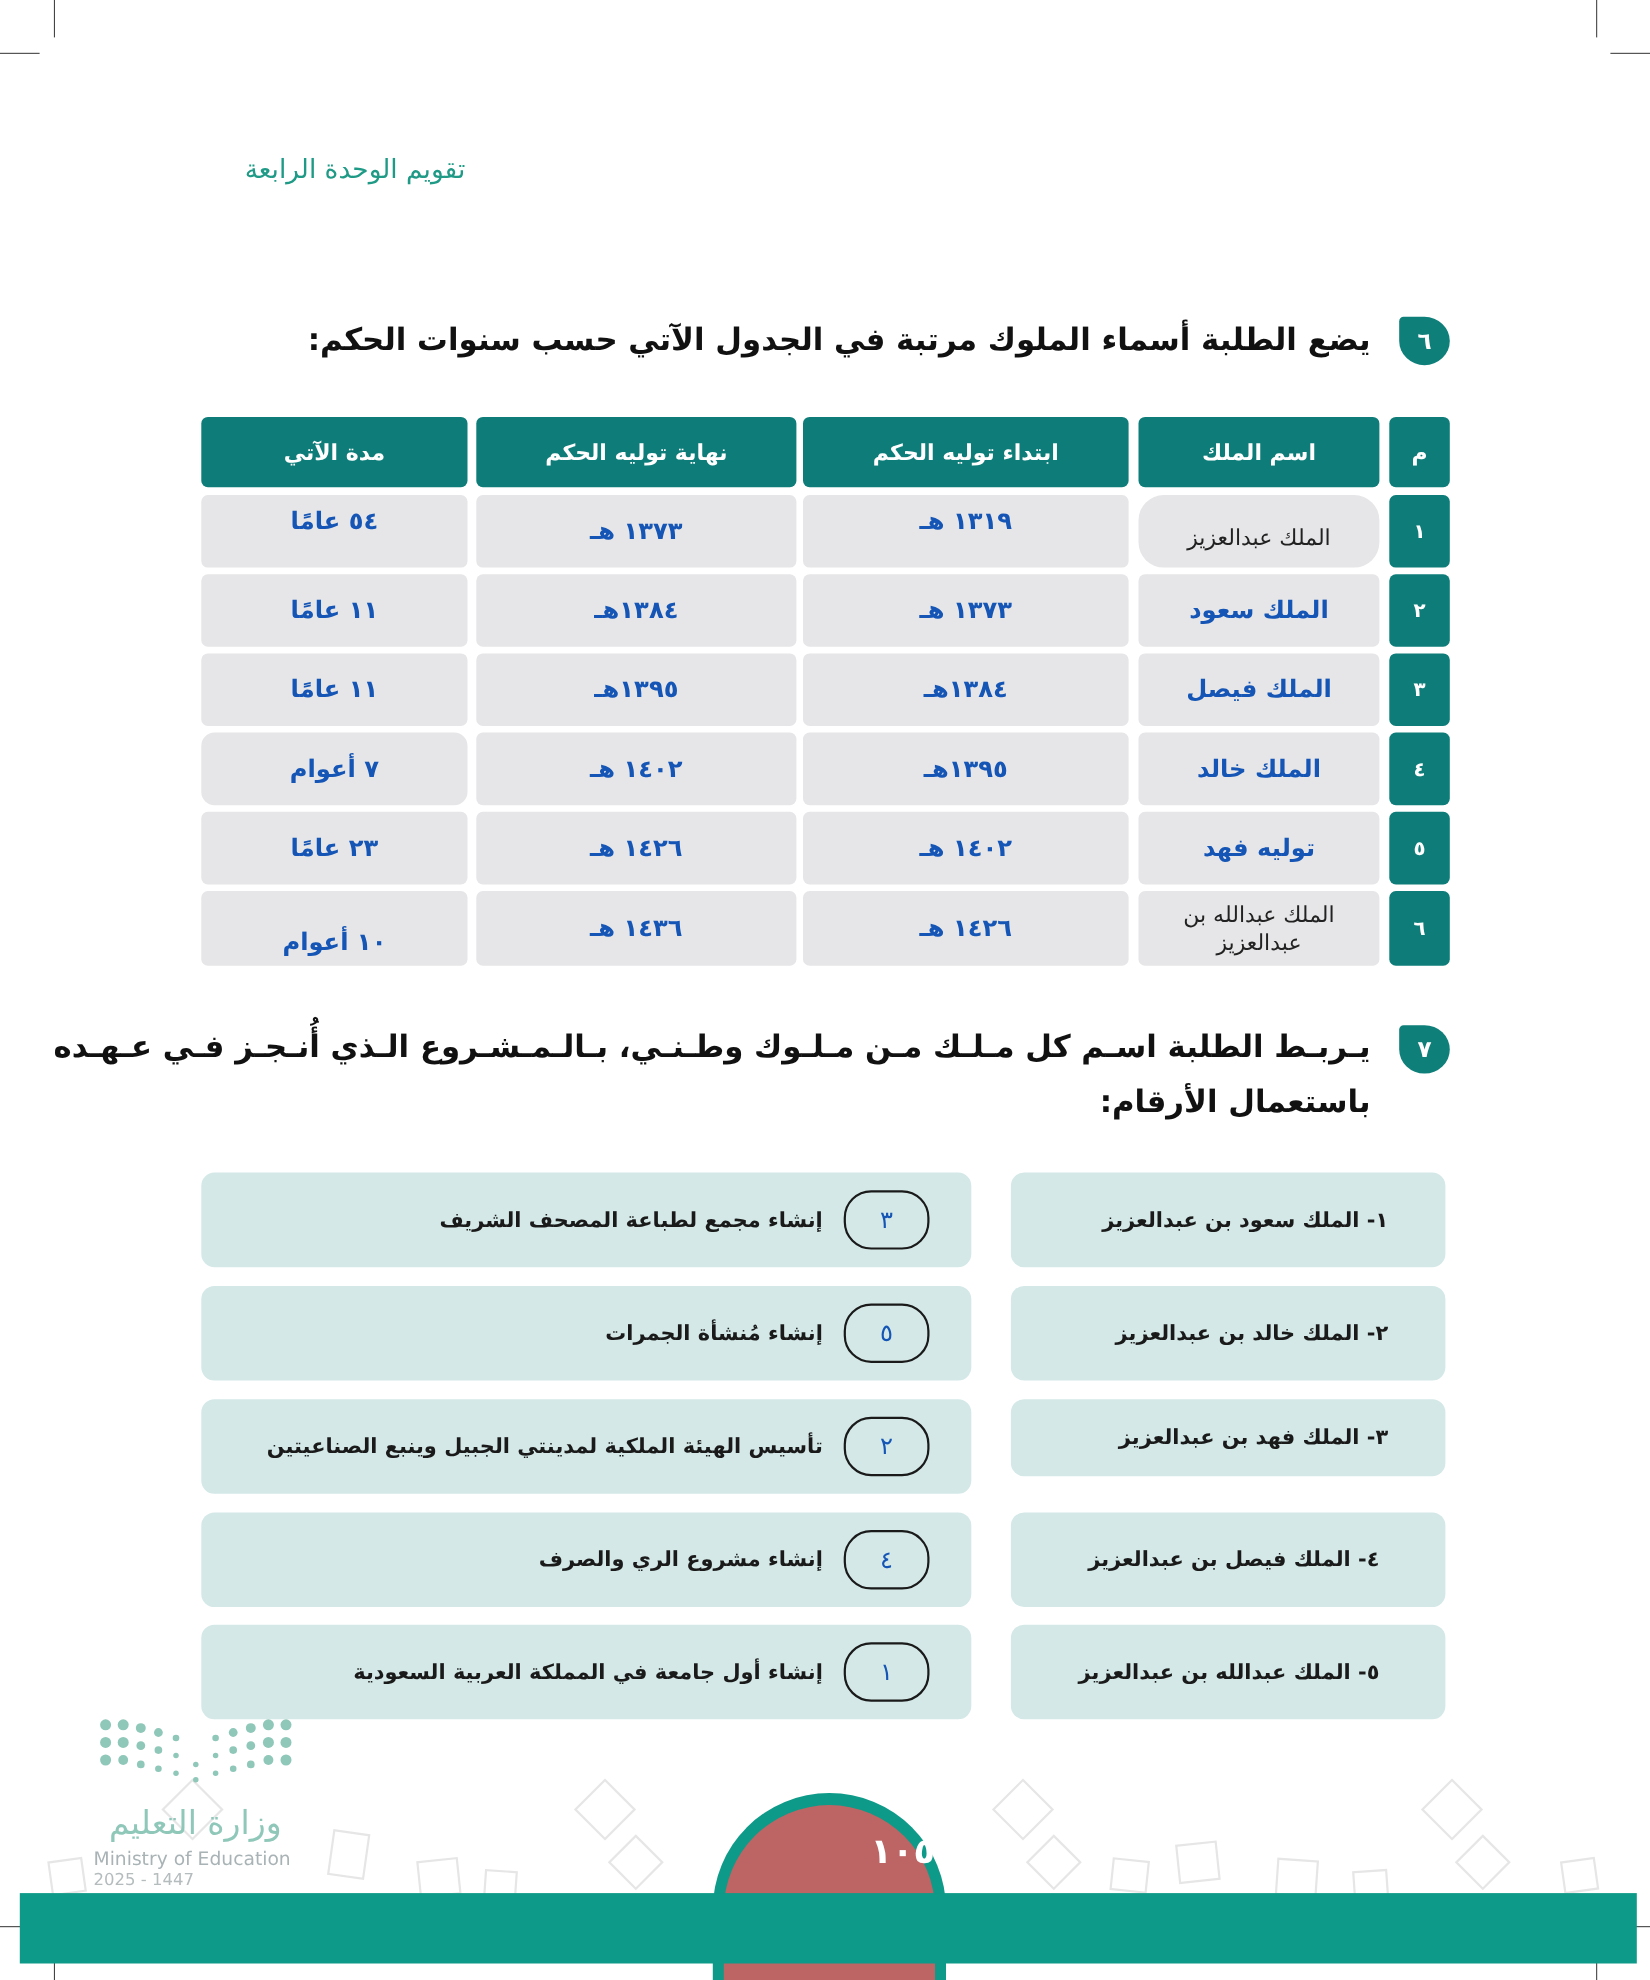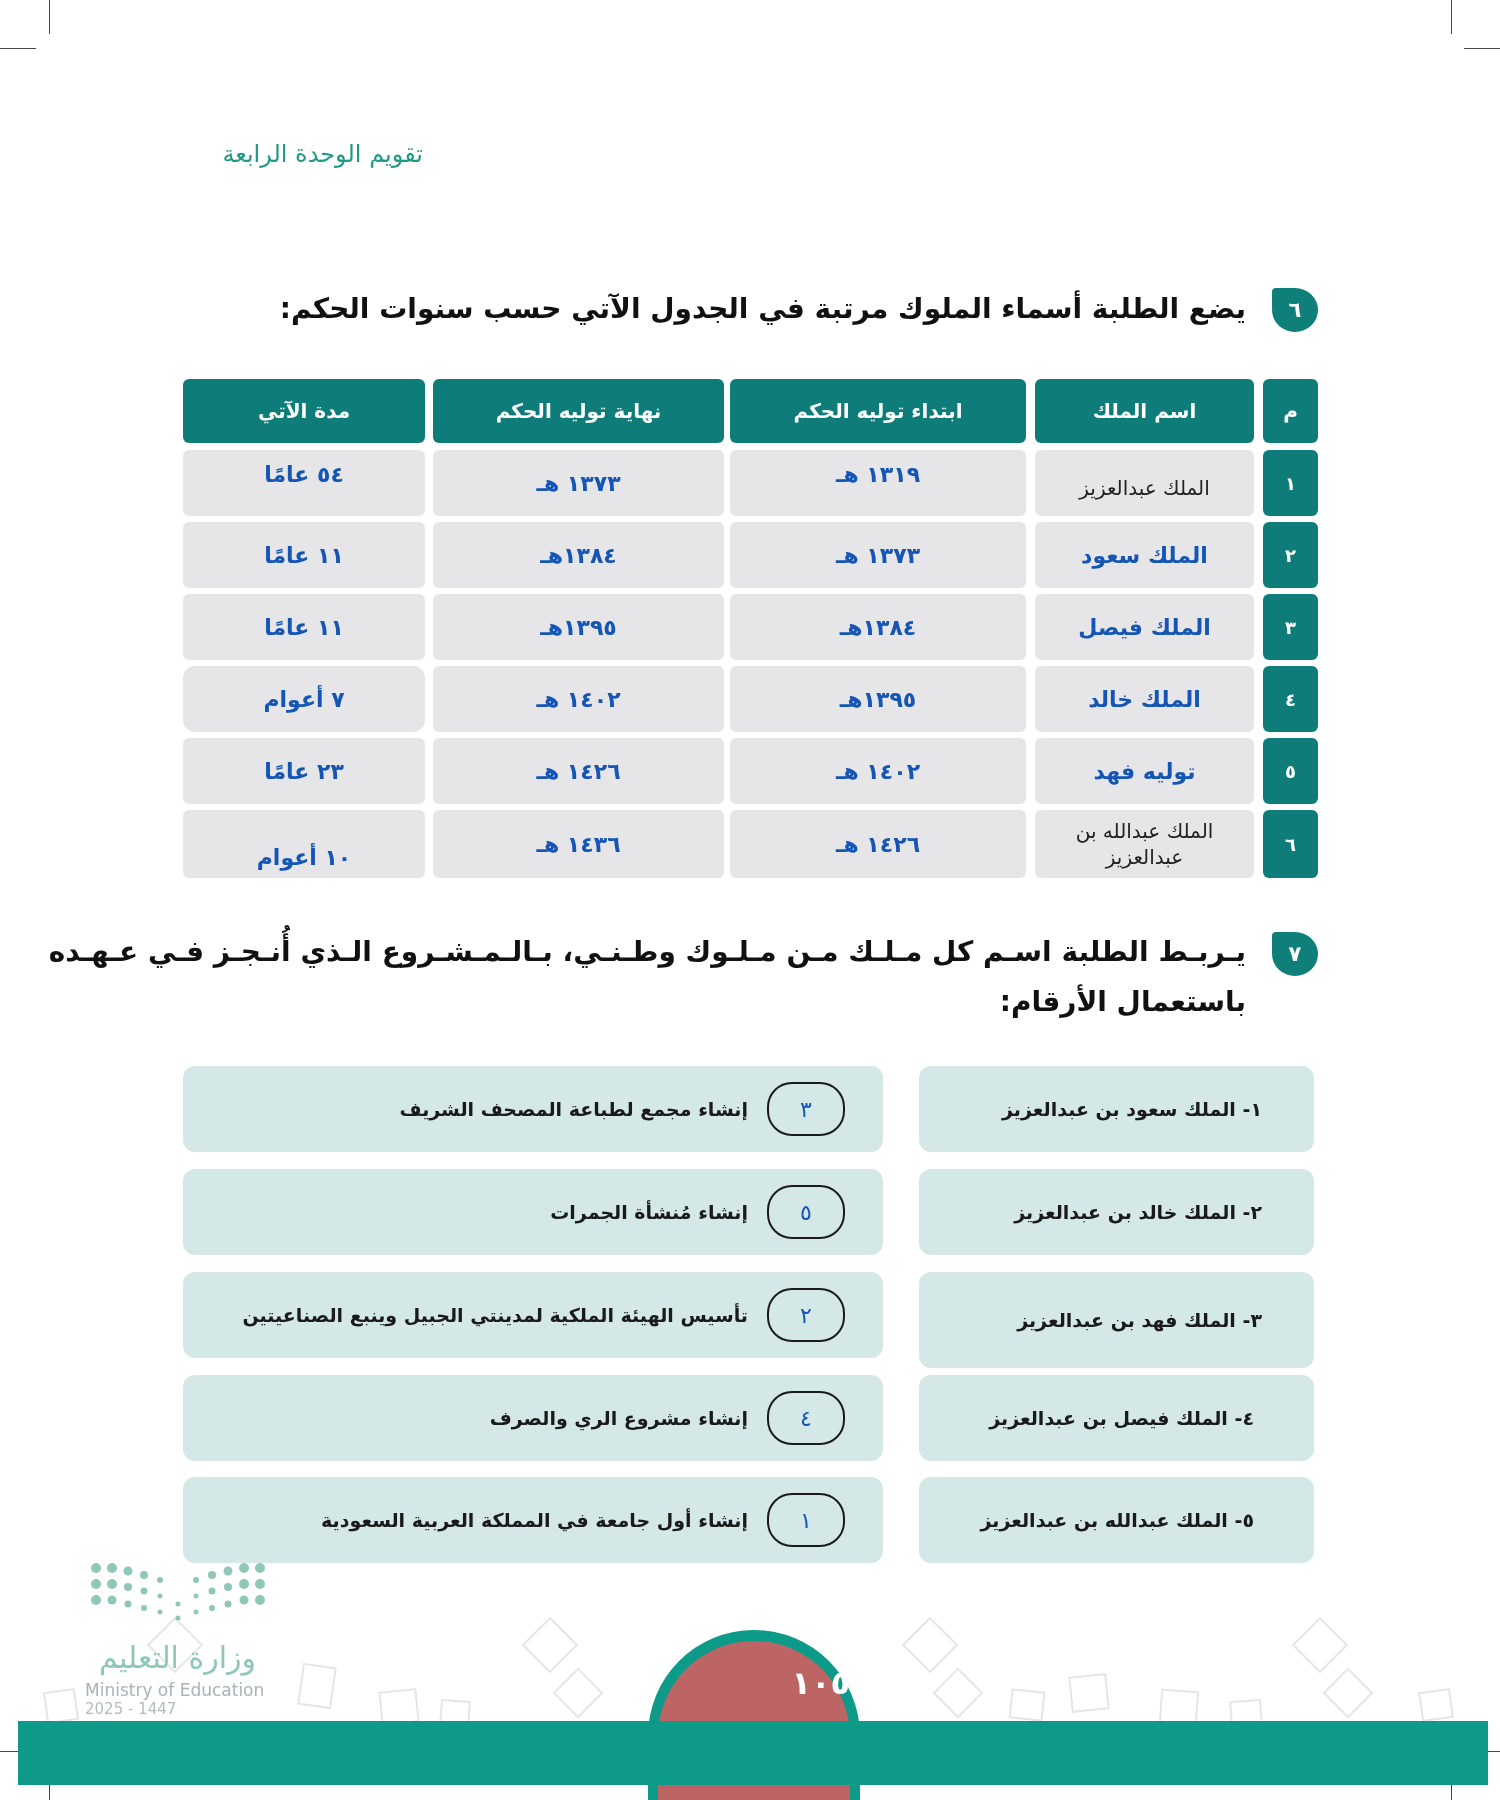--- a/index.html
+++ b/index.html
@@ -84,21 +84,21 @@
 <div class="q-text" style="right:254px;top:292px;">يضع الطلبة  أسماء الملوك مرتبة في الجدول الآتي حسب سنوات الحكم:</div>
 
 <div>
   <div class="cell th" style="left:1263px;top:379px;width:55px;height:64px;">م</div>
   <div class="cell th" style="left:1035px;top:379px;width:219px;height:64px;">اسم الملك</div>
   <div class="cell th" style="left:730px;top:379px;width:296px;height:64px;">ابتداء توليه الحكم</div>
   <div class="cell th" style="left:433px;top:379px;width:291px;height:64px;">نهاية توليه الحكم</div>
   <div class="cell th" style="left:183px;top:379px;width:242px;height:64px;">مدة الآتي</div>
 
   <div class="cell idx" style="left:1263px;top:450px;width:55px;height:66px;">١</div>
-  <div class="cell td plain" style="left:1035px;top:450px;width:219px;height:66px;padding-top:10px;box-sizing:border-box;">الملك عبدالعزيز</div>
+  <div class="cell td plain" style="left:1035px;top:450px;width:219px;height:66px;padding-top:10px;box-sizing:border-box;border-radius:23px;">الملك عبدالعزيز</div>
   <div class="cell td" style="left:730px;top:450px;width:296px;height:66px;align-items:flex-start;padding-top:12px;box-sizing:border-box;">١٣١٩ هـ</div>
   <div class="cell td" style="left:433px;top:450px;width:291px;height:66px;">١٣٧٣ هـ</div>
   <div class="cell td" style="left:183px;top:450px;width:242px;height:66px;align-items:flex-start;padding-top:12px;box-sizing:border-box;">٥٤ عامًا</div>
 
   <div class="cell idx" style="left:1263px;top:522px;width:55px;height:66px;">٢</div>
   <div class="cell td" style="left:1035px;top:522px;width:219px;height:66px;">الملك سعود</div>
   <div class="cell td" style="left:730px;top:522px;width:296px;height:66px;">١٣٧٣ هـ</div>
   <div class="cell td" style="left:433px;top:522px;width:291px;height:66px;">١٣٨٤هـ</div>
   <div class="cell td" style="left:183px;top:522px;width:242px;height:66px;">١١ عامًا</div>
 
@@ -136,21 +136,21 @@
 <div class="q-text" style="right:254px;top:935px;">يـربـط الطلبة اسـم كل مـلـك مـن مـلـوك وطـنـي، بـالـمـشـروع الـذي أُنـجـز فـي عـهـده</div>
 <div class="q-text" style="right:254px;top:985px;">باستعمال الأرقام:</div>
 
 <div>
   <div class="match-box" style="left:919px;top:1066px;width:395px;height:86px;">
     <span class="txt" style="margin-right:52px;">١- الملك سعود بن عبدالعزيز</span>
   </div>
   <div class="match-box" style="left:919px;top:1169px;width:395px;height:86px;">
     <span class="txt" style="margin-right:52px;">٢- الملك خالد  بن عبدالعزيز</span>
   </div>
-  <div class="match-box" style="left:919px;top:1272px;width:395px;height:96px;">
+  <div class="match-box" style="left:919px;top:1272px;width:395px;height:70px;">
     <span class="txt" style="margin-right:52px;">٣- الملك فهد بن عبدالعزيز</span>
   </div>
   <div class="match-box" style="left:919px;top:1375px;width:395px;height:86px;">
     <span class="txt" style="margin-right:60px;">٤- الملك فيصل بن عبدالعزيز</span>
   </div>
   <div class="match-box" style="left:919px;top:1477px;width:395px;height:86px;">
     <span class="txt" style="margin-right:60px;">٥- الملك عبدالله بن عبدالعزيز</span>
   </div>
 </div>
 

